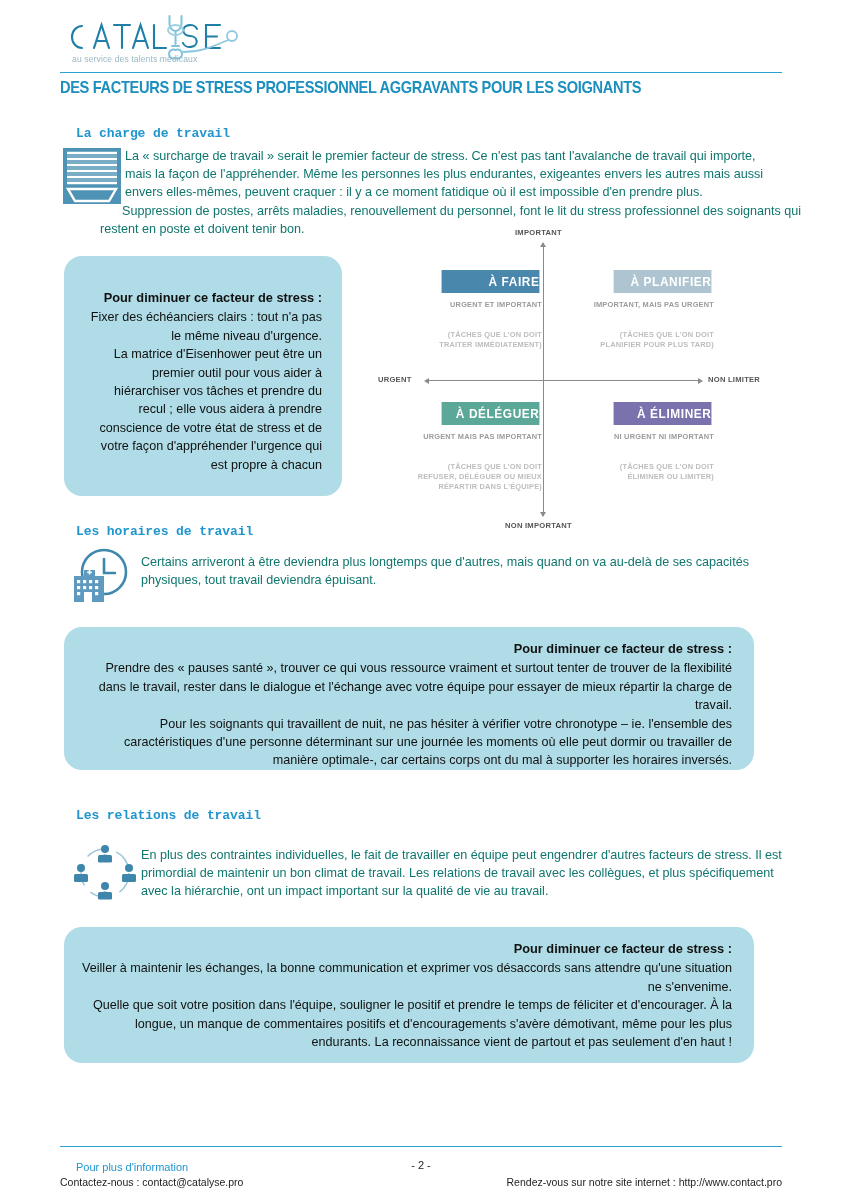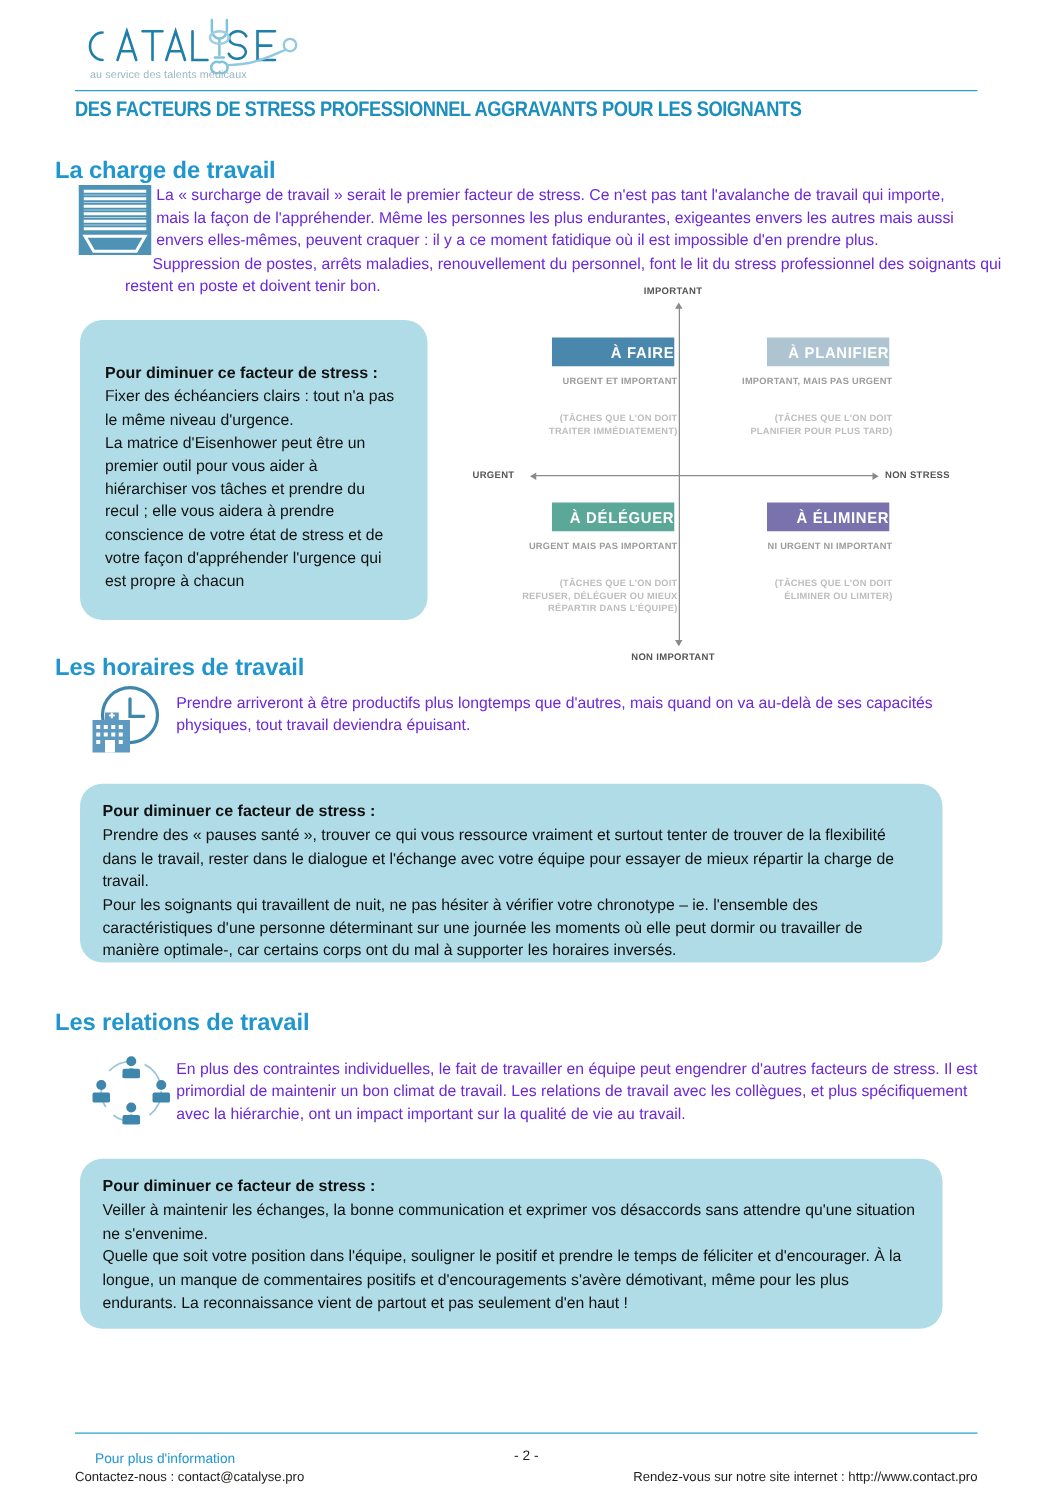--- a/index.html
+++ b/index.html
@@ -32,44 +32,46 @@
     font-size: 17px;
     letter-spacing: -0.4px;
     color: #1C8FBE;
     transform: scaleX(0.86);
     transform-origin: left center;
     white-space: nowrap;
   }
 
   
   .sec-head {
-    position: absolute; left: 44px;
-    font-size: 19px; font-weight: 600; color: #2196CE;
+    position: absolute; left: 76px;
+    font-size: 13px; font-weight: 600; color: #2196CE;
     letter-spacing: -0.1px;
+    font-family: Liberation Mono, monospace;
   }
 
   
   .body-par {
     position: absolute;
     font-size: 12.6px;
     line-height: 18.2px;
-    color: #6d28d9;
+    color: #0f766e;
     text-align: left;
   }
   .indent { text-indent: 22px; }
 
   
   .icon-box { position: absolute; }
   .icon-box svg { display: block; }
 
   
   .tipbox {
     position: absolute;
     background: #AFDCE6;
     border-radius: 18px;
+    text-align: right;
   }
   .tipbox .tip-inner {
     padding: 0;
     font-size: 12.6px;
     line-height: 18.4px;
     color: #111;
   }
   .tip-title { font-weight: 700; font-size: 12.8px; display:block; margin-bottom: 1px; }
   .tipbox p { margin: 0; }
 
@@ -232,21 +234,21 @@
     <div class="mx-axis-v"></div>
     <div class="mx-axis-h"></div>
     <div class="arrow arr-up"></div>
     <div class="arrow arr-down"></div>
     <div class="arrow arr-left"></div>
     <div class="arrow arr-right"></div>
 
     <div class="ax-label important">IMPORTANT</div>
     <div class="ax-label nonimportant">NON IMPORTANT</div>
     <div class="ax-label urgent">URGENT</div>
-    <div class="ax-label nonurgent">NON STRESS</div>
+    <div class="ax-label nonurgent">NON LIMITER</div>
 
     <div class="quad q-tl">
       <div class="chip" style="background-color: rgb(74, 135, 173);">À FAIRE</div>
       <div class="sub1">URGENT ET IMPORTANT</div>
       <div class="sub2" style="white-space:pre-line;">(TÂCHES QUE L'ON DOIT
 TRAITER IMMÉDIATEMENT)</div>
     </div>
 
     <div class="quad q-tr">
       <div class="chip" style="background-color: rgb(174, 197, 209);">À PLANIFIER</div>
@@ -291,21 +293,21 @@
         <rect x="13" y="40" width="3.2" height="3.2"></rect>
         <rect x="19" y="40" width="3.2" height="3.2"></rect>
         <rect x="25" y="40" width="3.2" height="3.2"></rect>
         <rect x="7" y="46" width="3.2" height="3.2"></rect>
         <rect x="25" y="46" width="3.2" height="3.2"></rect>
         <rect x="14" y="46" width="8" height="10"></rect>
       </g>
     </svg>
   </div>
 
-  <div class="body-par" style="left:141px; top:553px; width:645px;">Prendre arriveront à être productifs plus longtemps que d'autres, mais quand on va au-delà de ses capacités physiques, tout travail deviendra épuisant.</div>
+  <div class="body-par" style="left:141px; top:553px; width:645px;">Certains arriveront à être deviendra plus longtemps que d'autres, mais quand on va au-delà de ses capacités physiques, tout travail deviendra épuisant.</div>
 
   <div class="tipbox" style="left:64px; top:627px; width:690px; height:143px;">
     <div class="tip-inner" style="padding:13px 22px 0 18px;">
       <span class="tip-title">Pour diminuer ce facteur de stress :</span>
       <p style="white-space:pre-line;">Prendre des « pauses santé », trouver ce qui vous ressource vraiment et surtout tenter de trouver de la flexibilité dans le travail, rester dans le dialogue et l'échange avec votre équipe pour essayer de mieux répartir la charge de travail.
 Pour les soignants qui travaillent de nuit, ne pas hésiter à vérifier votre chronotype – ie. l'ensemble des caractéristiques d'une personne déterminant sur une journée les moments où elle peut dormir ou travailler de manière optimale-, car certains corps ont du mal à supporter les horaires inversés.</p>
     </div>
   </div>
 
   <div class="sec-head" style="top:808px;">Les relations de travail</div>

